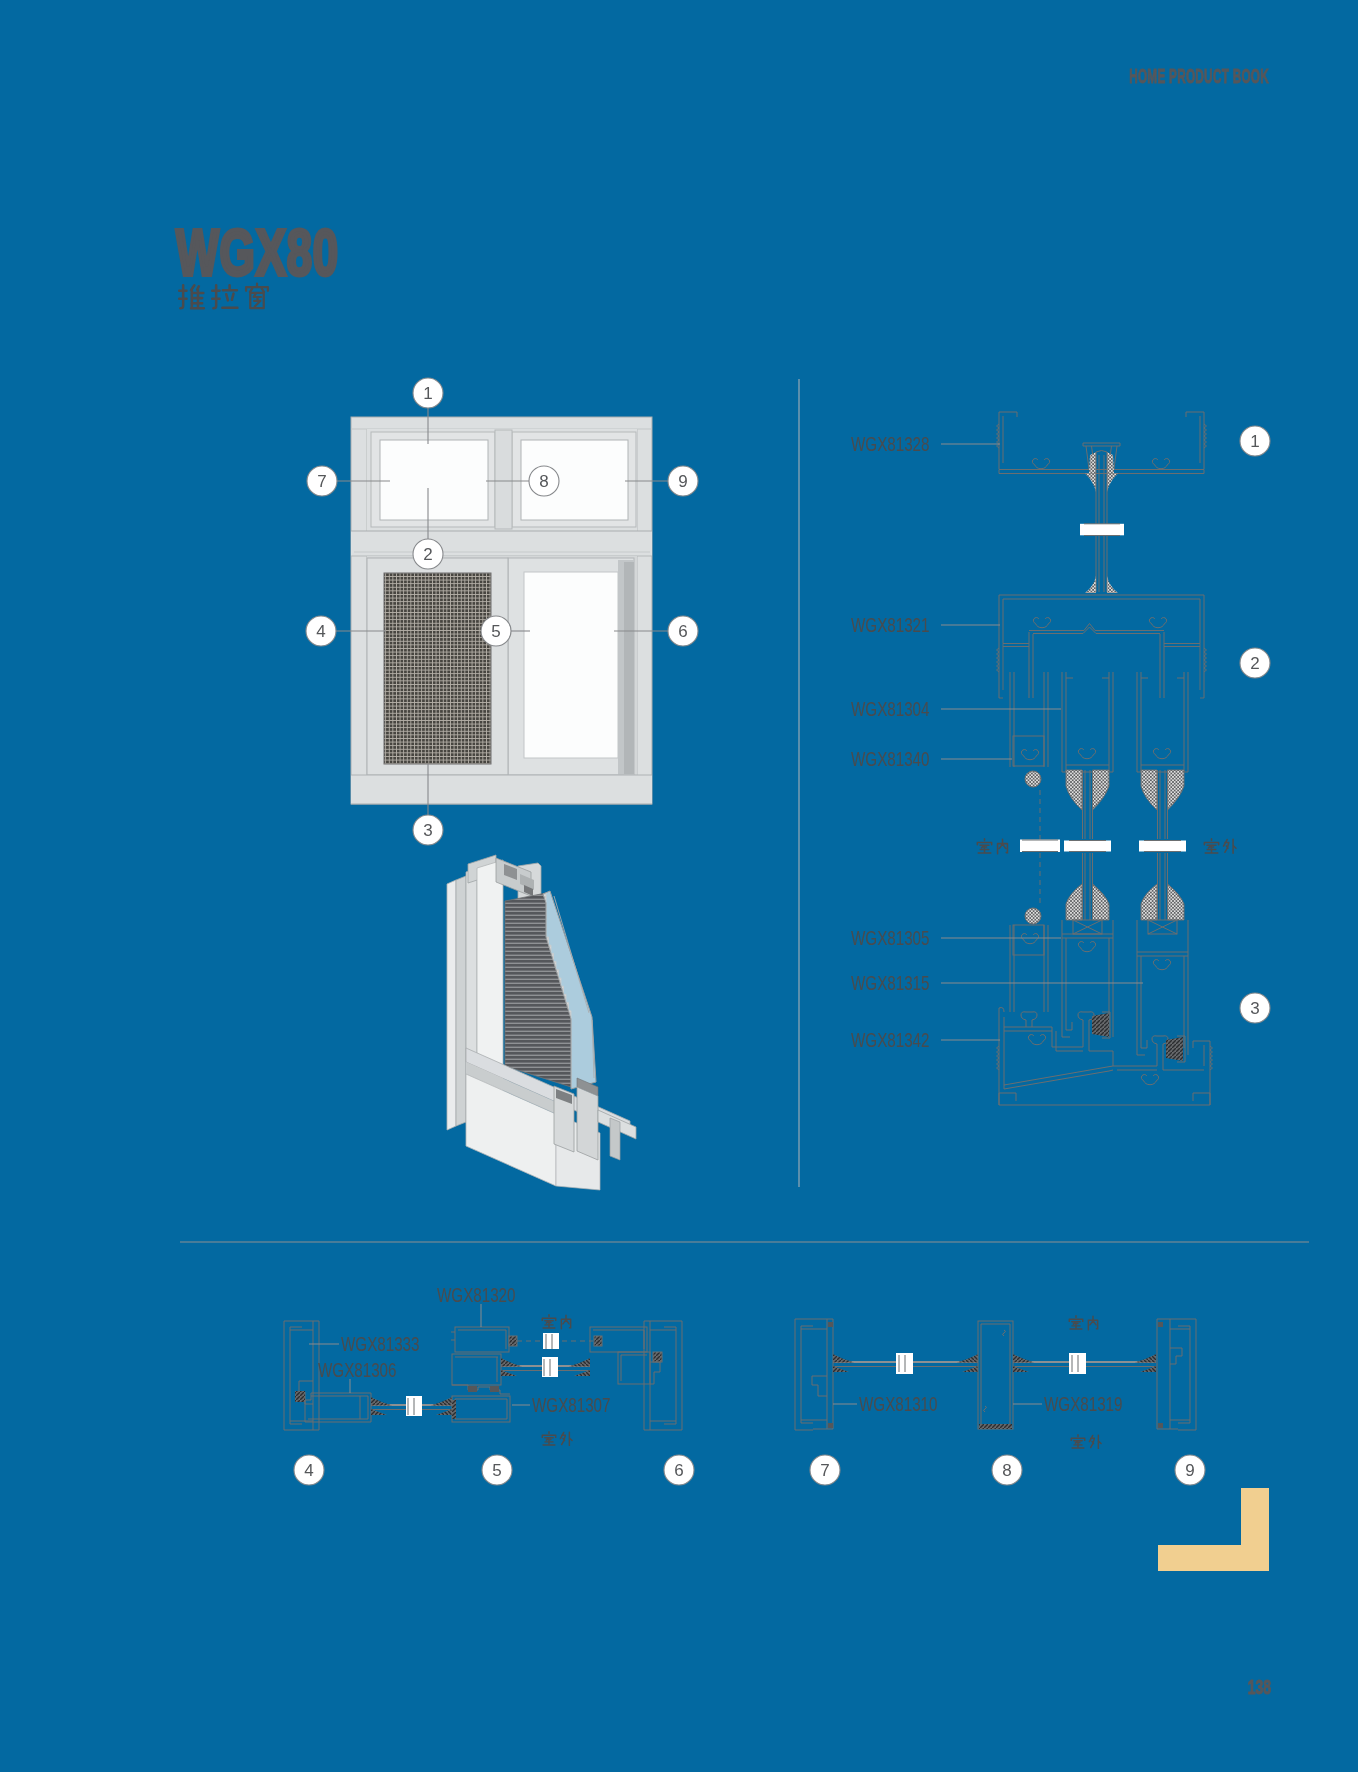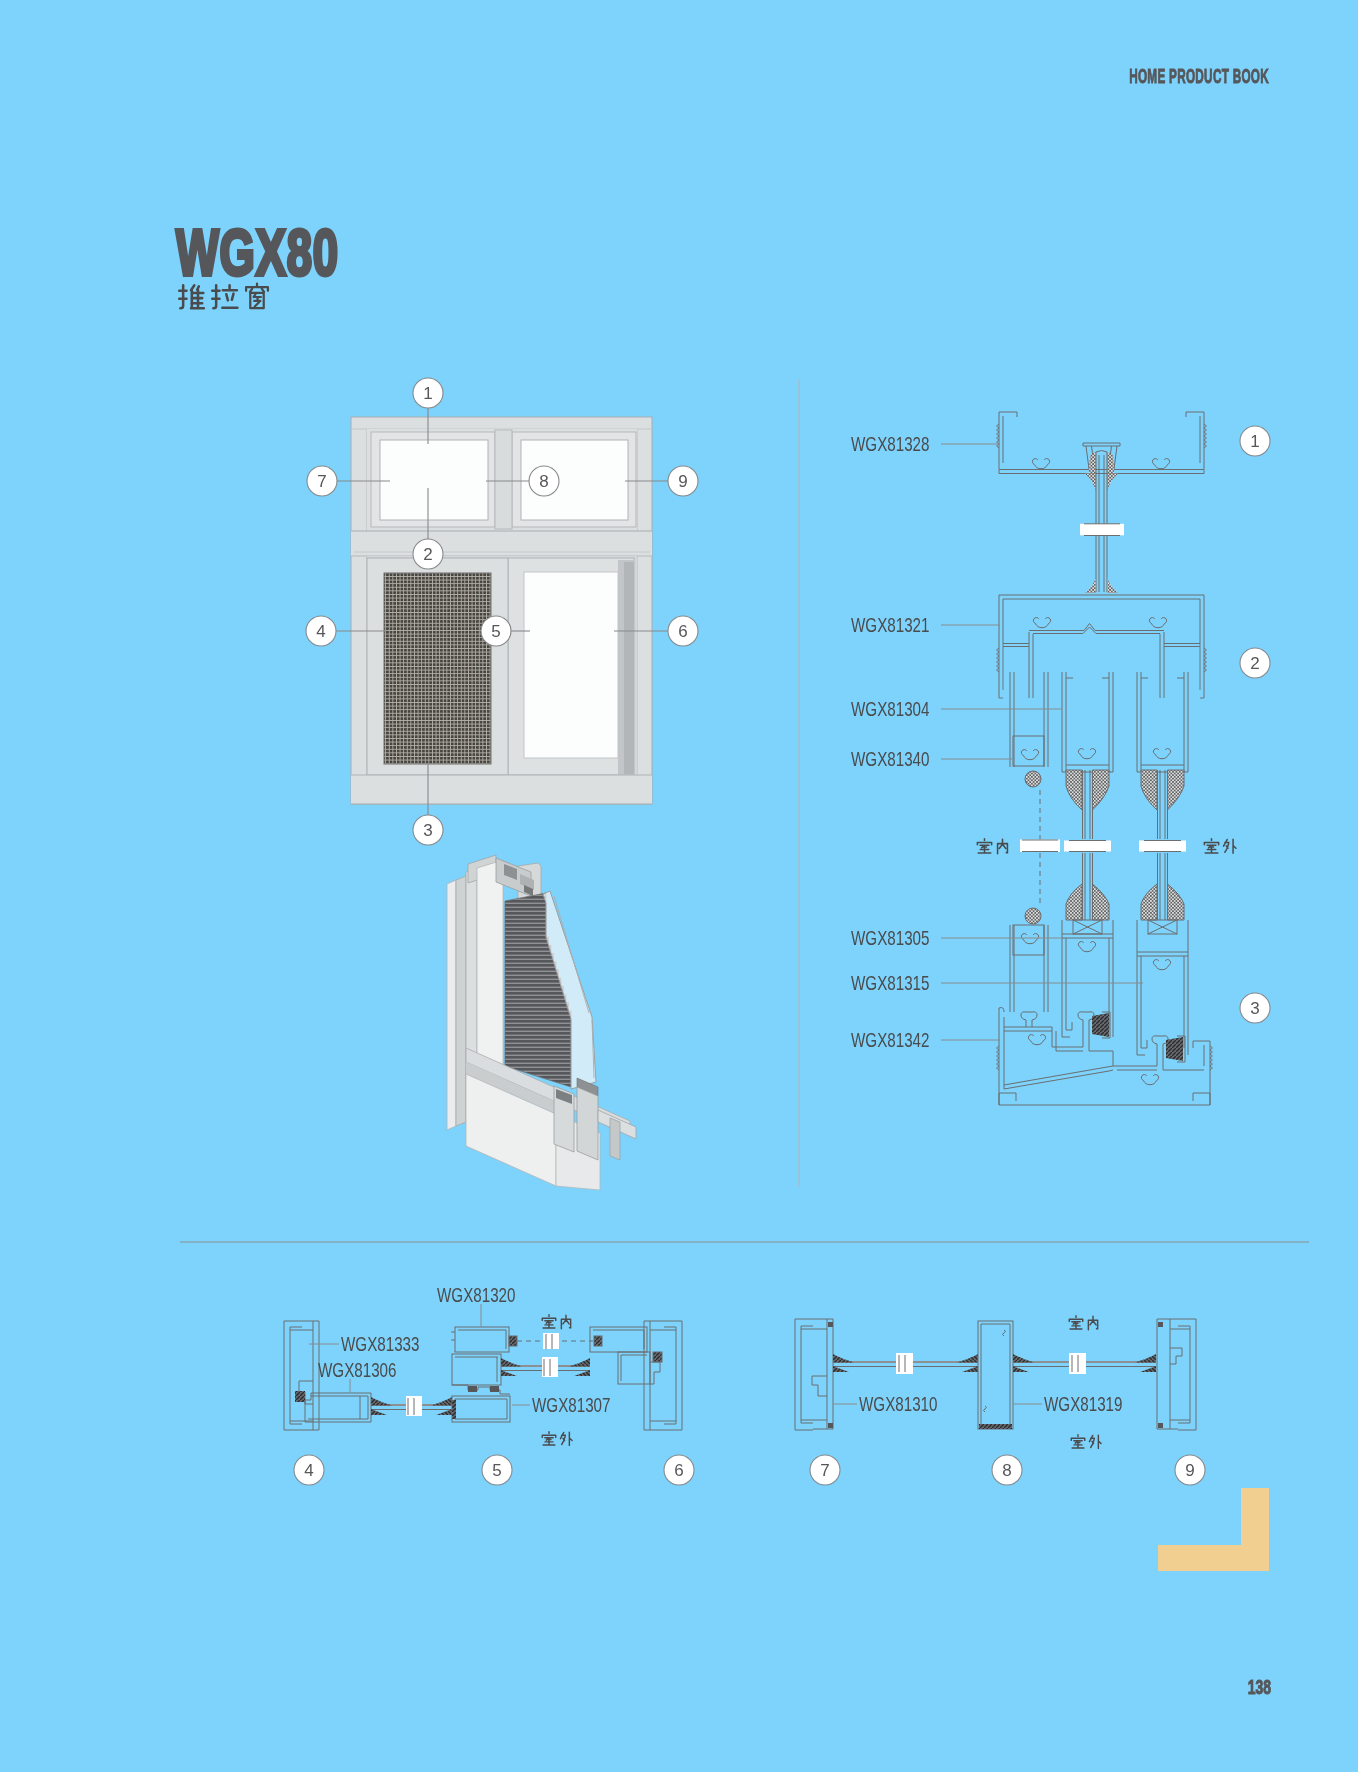--- a/index.html
+++ b/index.html
@@ -1,14 +1,14 @@
 <!DOCTYPE html>
 <html><head><meta charset="utf-8"><style>
 html,body{margin:0;padding:0;background:#fff}
-#pg{position:relative;width:1358px;height:1772px;background:#7dd3fc;overflow:hidden;font-family:"Liberation Sans",sans-serif}
+#pg{position:relative;width:1358px;height:1772px;background:#0369a1;overflow:hidden;font-family:"Liberation Sans",sans-serif}
 </style></head>
 <body>
 <div id="pg">
 <svg width="1358" height="1772" viewBox="0 0 1358 1772">
 <defs>
 <pattern id="msh" width="3.6" height="3.6" patternUnits="userSpaceOnUse">
   <rect width="3.6" height="3.6" fill="#474540"></rect>
   <path d="M0 .45H3.6M.45 0V3.6" stroke="#b3aea6" stroke-width="0.9" fill="none"></path>
 </pattern>
 <pattern id="strp" width="6" height="4" patternUnits="userSpaceOnUse">

